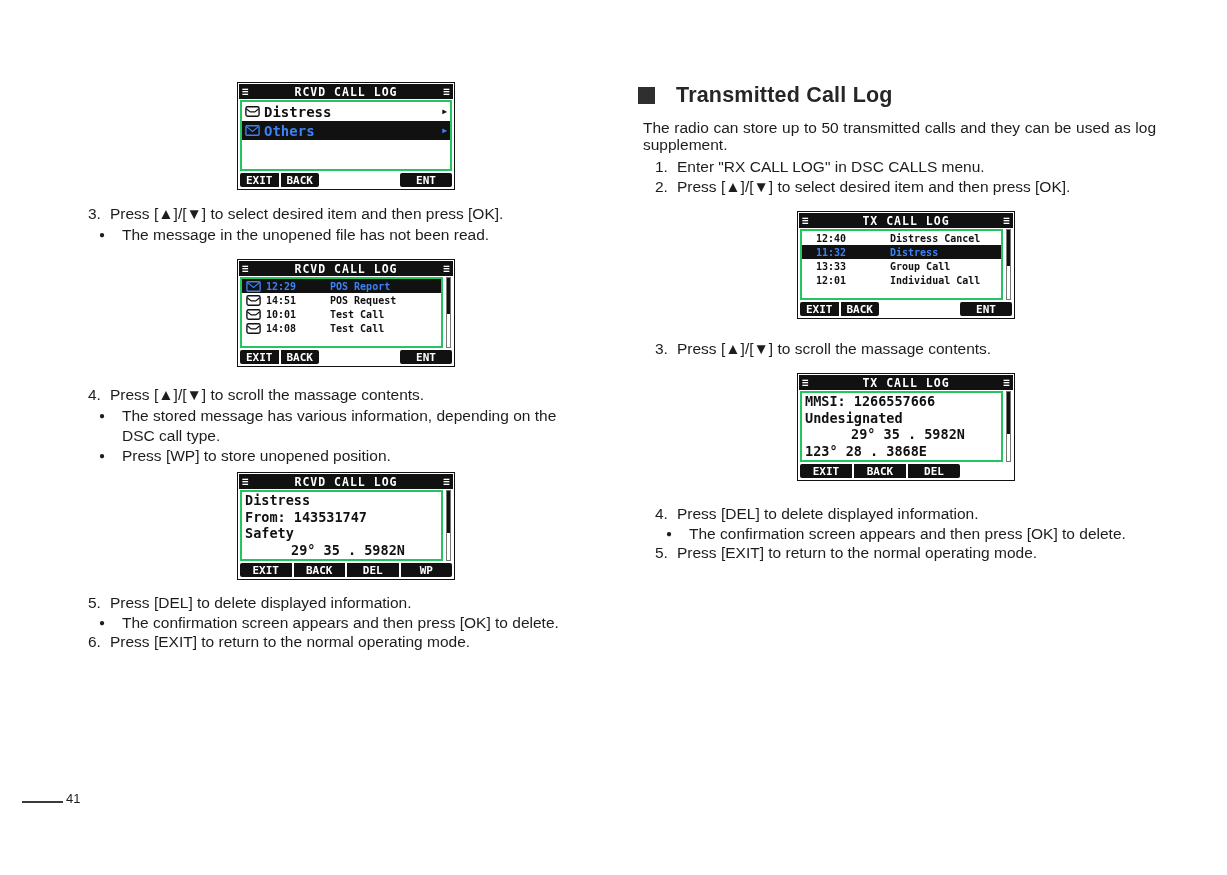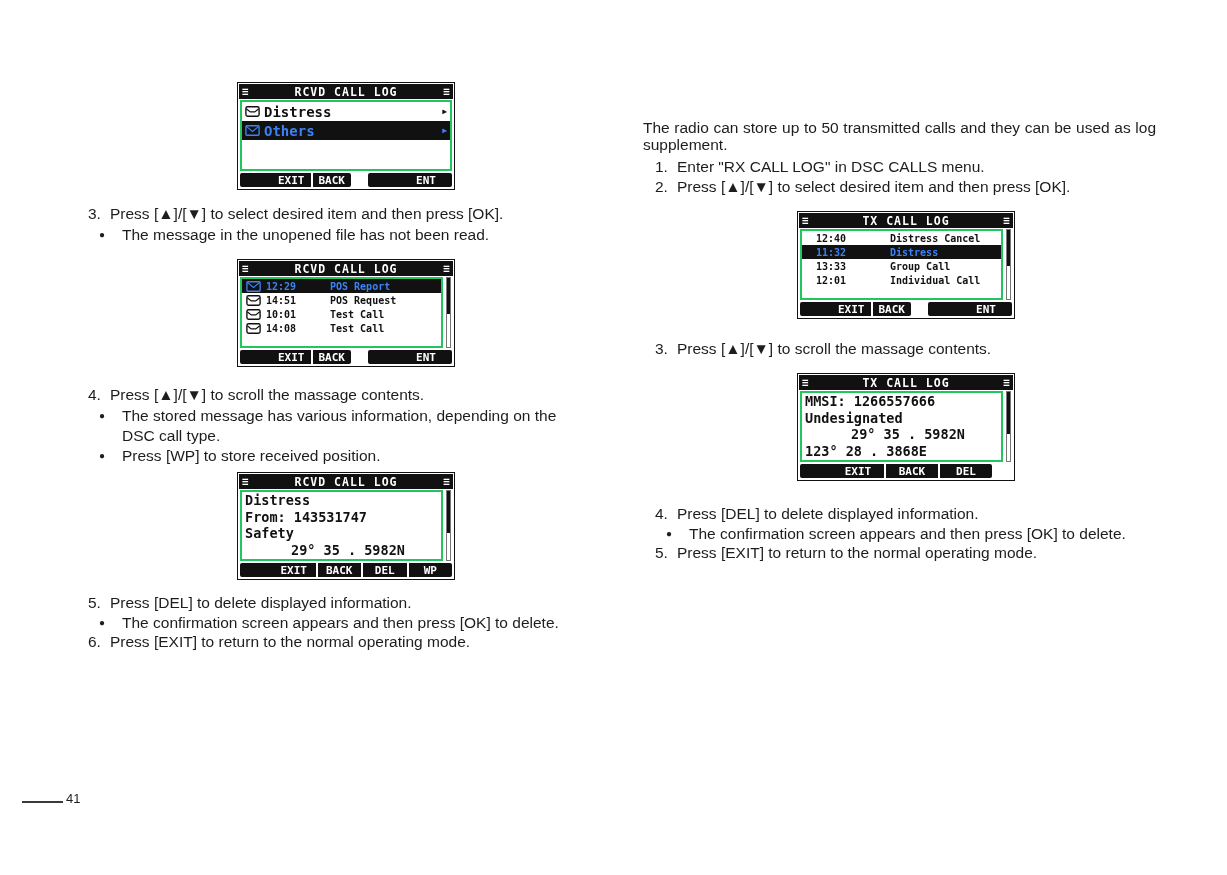--- a/index.html
+++ b/index.html
@@ -56,21 +56,21 @@
   .list-row.noicon .ltime{flex:0 0 50px;}
   .list-row.noicon .ltype{margin-left:24px;}
   .sel{background:#111;color:#3b82f6;}
 
   .detail-line{font-size:13.5px;font-weight:bold;line-height:16.5px;padding-left:3px;
        white-space:nowrap;}
   .detail-line.indent{padding-left:13px;text-align:center;}
 
   .lcd-keys{position:absolute;left:2px;right:2px;bottom:2px;height:14px;display:flex;
        font-size:11px;font-weight:bold;}
-  .key-group{background:#111;color:#fff;display:flex;align-items:flex-start;border-radius:2px;padding-left:32px;}
+  .key-group{background:#111;color:#fff;display:flex;align-items:flex-start;border-radius:2px;}
   .key-seg{display:flex;align-items:center;justify-content:center;height:100%;
        box-sizing:border-box;padding:0 6px;}
   .key-seg + .key-seg{border-left:2px solid #fff;}
   .key-spacer{flex:1;}
   .kg-full{flex:1;}
   .kg-full .key-seg{flex:1;}
   .kg-three{width:160px;}
   .kg-three .key-seg{flex:1;}
   .kg-ent{width:52px;justify-content:center;}
 
@@ -200,21 +200,21 @@
   <div class="step w-left" style="left:88px;top:385px;">
     <span class="num">4.</span>
     <span class="txt">Press [▲]/[▼] to scroll the massage contents.</span>
   </div>
   <div class="bullet wb-left" style="left:99px;top:406px;">
     <span class="marker">●</span>
     <span class="txt">The stored message has various information, depending on the DSC call type.</span>
   </div>
   <div class="bullet wb-left" style="left:99px;top:446px;">
     <span class="marker">●</span>
-    <span class="txt">Press [WP] to store received position.</span>
+    <span class="txt">Press [WP] to store unopened position.</span>
   </div>
 
   <div class="lcd" style="left:237px;top:472px;">
     <div class="lcd-header">
       <span class="menu-glyph">≡</span>
       <span class="lcd-title">RCVD CALL LOG</span>
       <span class="menu-glyph">≡</span>
     </div>
     <div class="lcd-body">
       <div class="inner-box">
@@ -243,20 +243,24 @@
   </div>
   <div class="bullet wb-left" style="left:99px;top:613px;">
     <span class="marker">●</span>
     <span class="txt">The confirmation screen appears and then press [OK] to delete.</span>
   </div>
   <div class="step w-left" style="left:88px;top:632px;">
     <span class="num">6.</span>
     <span class="txt">Press [EXIT] to return to the normal operating mode.</span>
   </div>
 
+  <div class="heading">
+    <span class="square"></span>
+    <span class="htxt">Transmitted Call Log</span>
+  </div>
   <div class="intro">The radio can store up to 50 transmitted calls and they can be used as log supplement.</div>
 
   <div class="step w-right" style="left:655px;top:157px;">
     <span class="num">1.</span>
     <span class="txt">Enter "RX CALL LOG" in DSC CALLS menu.</span>
   </div>
   <div class="step w-right" style="left:655px;top:177px;">
     <span class="num">2.</span>
     <span class="txt">Press [▲]/[▼] to select desired item and then press [OK].</span>
   </div>

